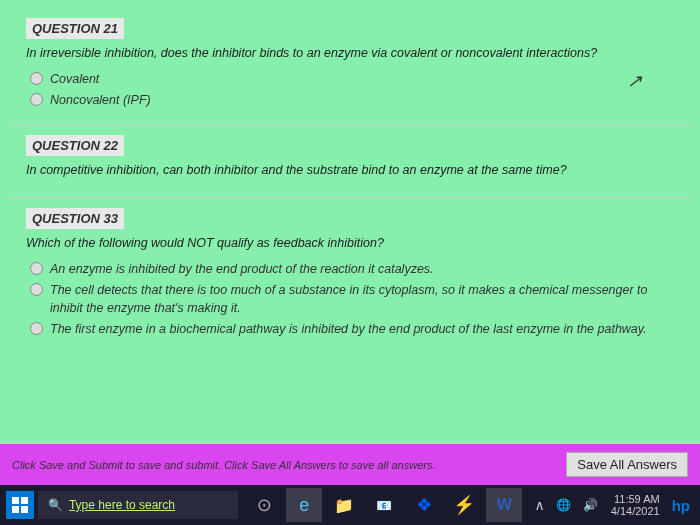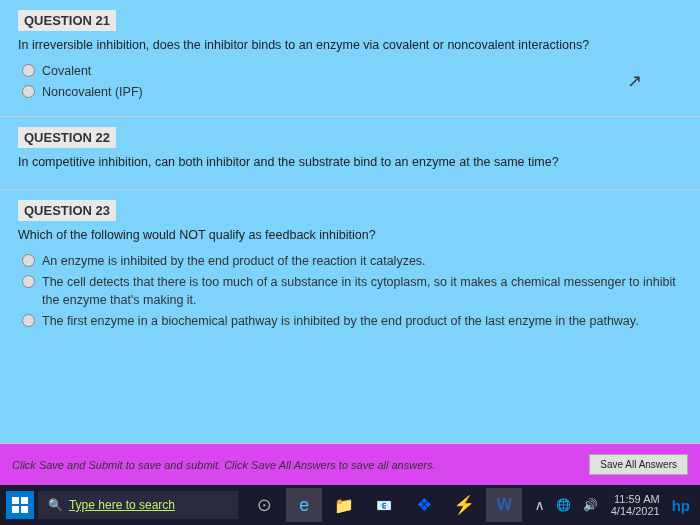--- a/index.html
+++ b/index.html
@@ -15,24 +15,25 @@
 
     
     .main-content {
       flex: 1;
       background: #f0f0f0;
       overflow: hidden;
       position: relative;
     }
 
     .quiz-container {
-      background: #7dd3fc;
+      background: #86efac;
       height: 100%;
       overflow: hidden;
-      padding: 0;
+      padding: 8px;
+      font-style: italic;
     }
 
     
     .question-block {
       padding: 10px 18px 10px 18px;
       border-bottom: 1px solid #ccc;
     }
 
     .question-label {
       font-weight: bold;
@@ -91,21 +92,21 @@
     .footer-text {
       font-size: 11px;
       color: #333;
       font-style: italic;
     }
 
     .save-all-btn {
       background: #e0e0e0;
       border: 1px solid #aaa;
       padding: 4px 10px;
-      font-size: 10px;
+      font-size: 13px;
       cursor: pointer;
       color: #222;
       white-space: nowrap;
     }
 
     
     .taskbar {
       height: 40px;
       background: #1a1a2e;
       display: flex;
@@ -239,21 +240,21 @@
         </li>
       </ul>
     </div>
 
     <div class="question-block">
       <div class="question-label">QUESTION 22</div>
       <div class="question-text">In competitive inhibition, can both inhibitor and the substrate bind to an enzyme at the same time?</div>
     </div>
 
     <div class="question-block" style="border-bottom: none;">
-      <div class="question-label">QUESTION 23</div>
+      <div class="question-label">QUESTION 33</div>
       <div class="question-text">Which of the following would NOT qualify as feedback inhibition?</div>
       <ul class="options">
         <li class="option-item">
           <span class="radio-circle"></span>
           <span>An enzyme is inhibited by the end product of the reaction it catalyzes.</span>
         </li>
         <li class="option-item">
           <span class="radio-circle"></span>
           <span>The cell detects that there is too much of a substance in its cytoplasm, so it makes a chemical messenger to inhibit the enzyme that's making it.</span>
         </li>

